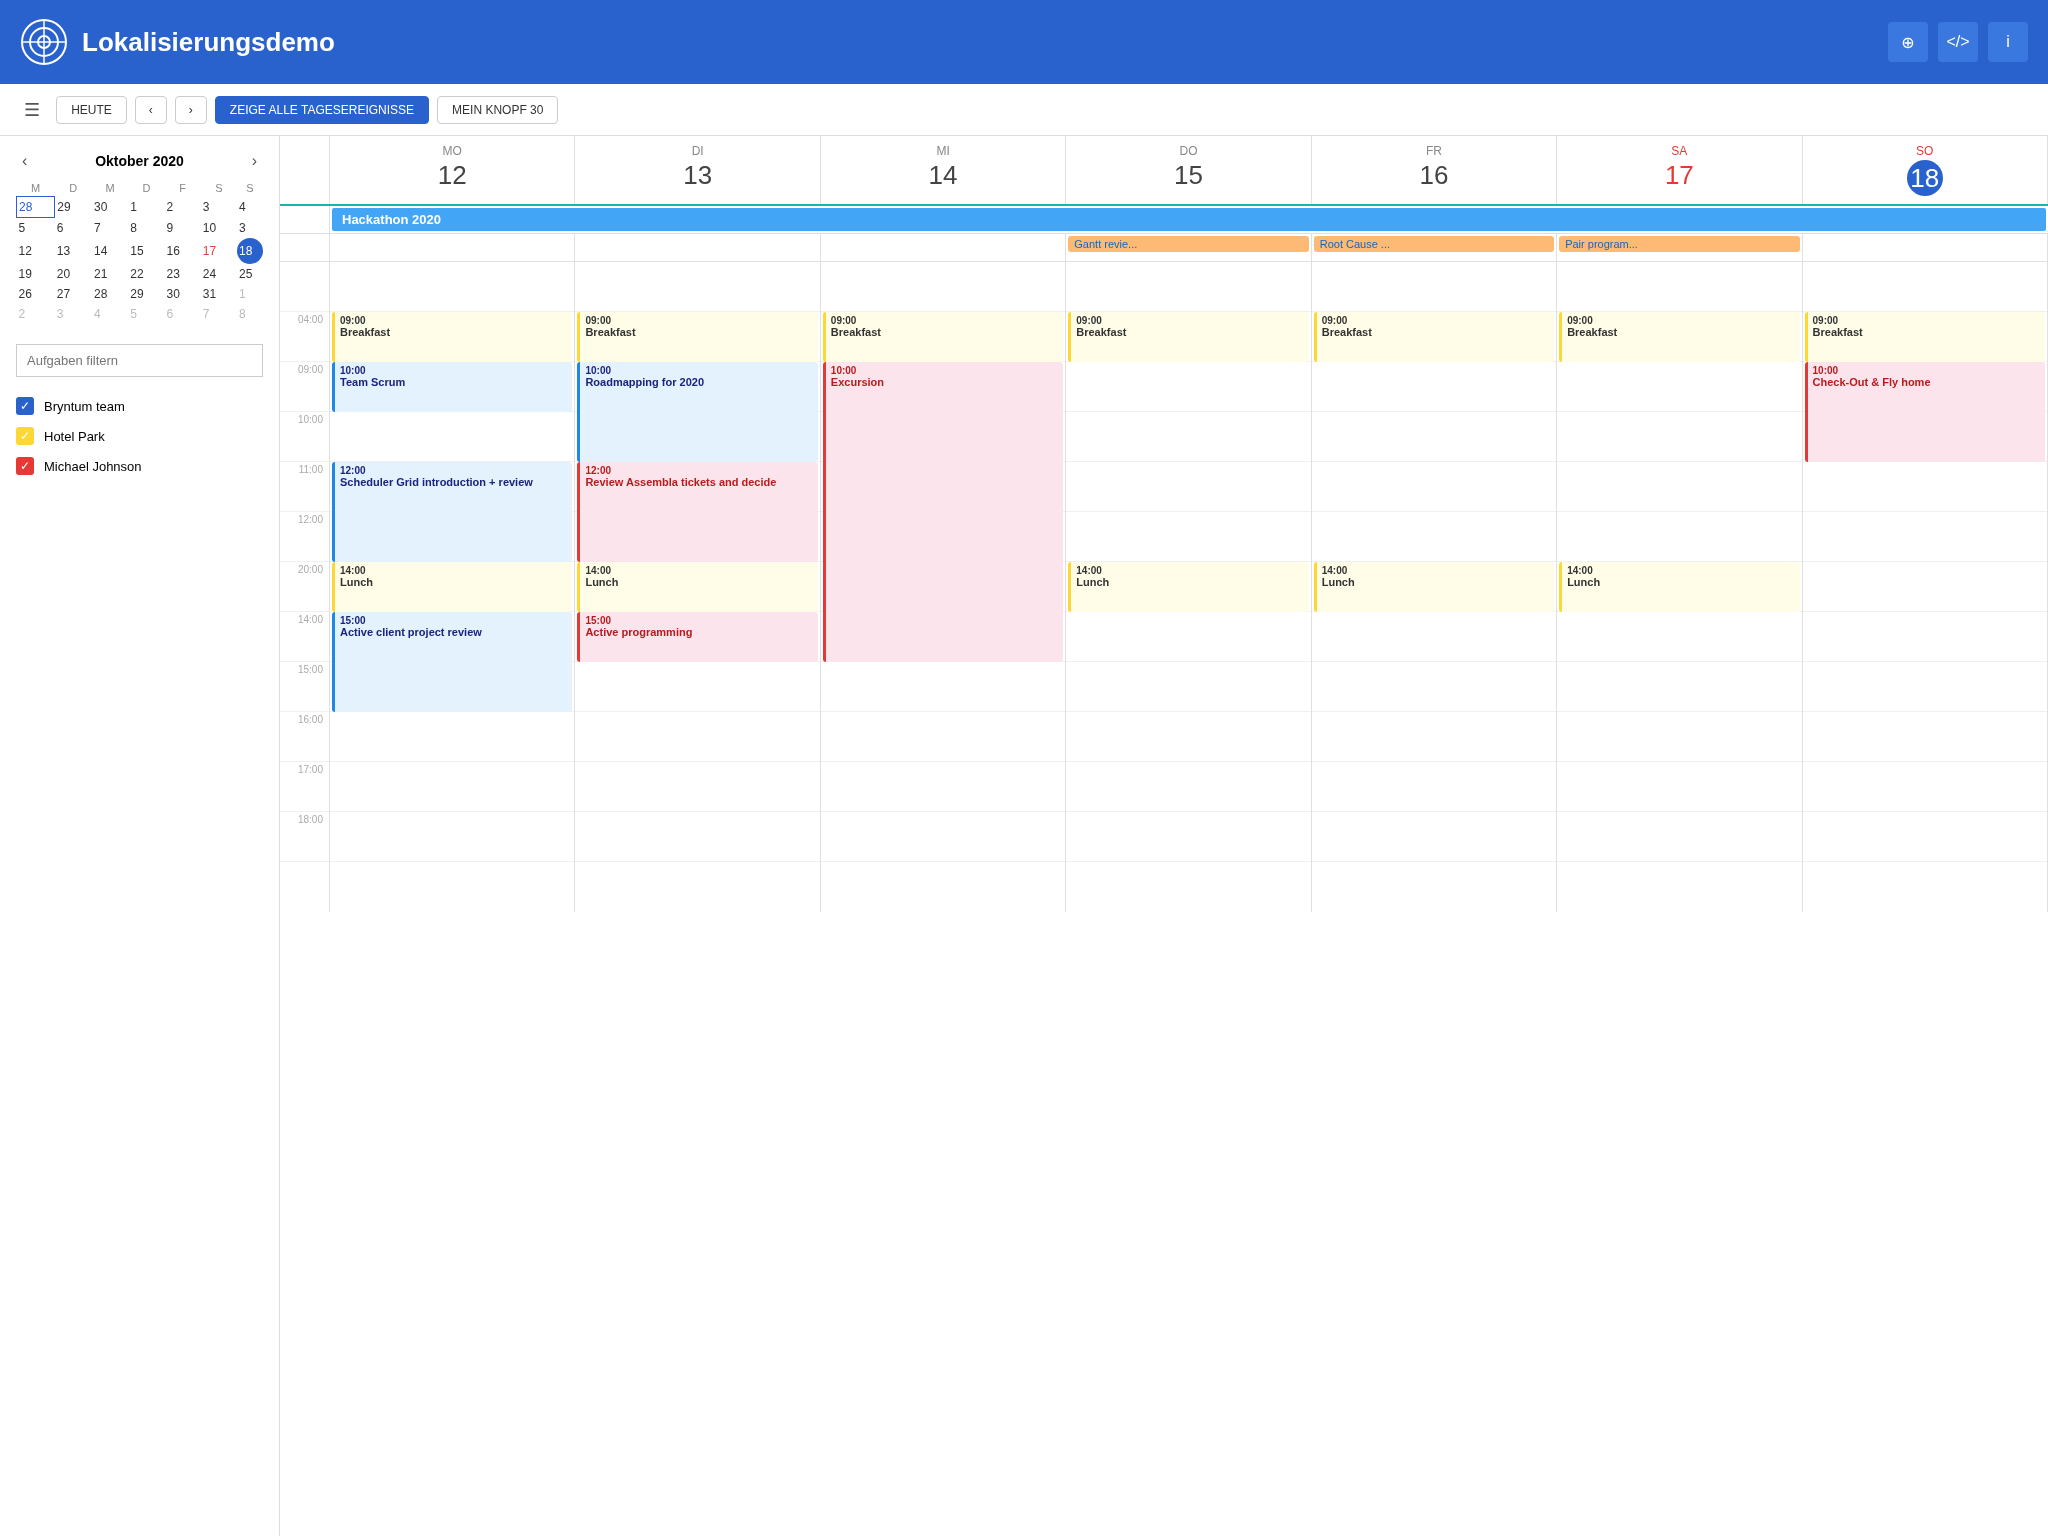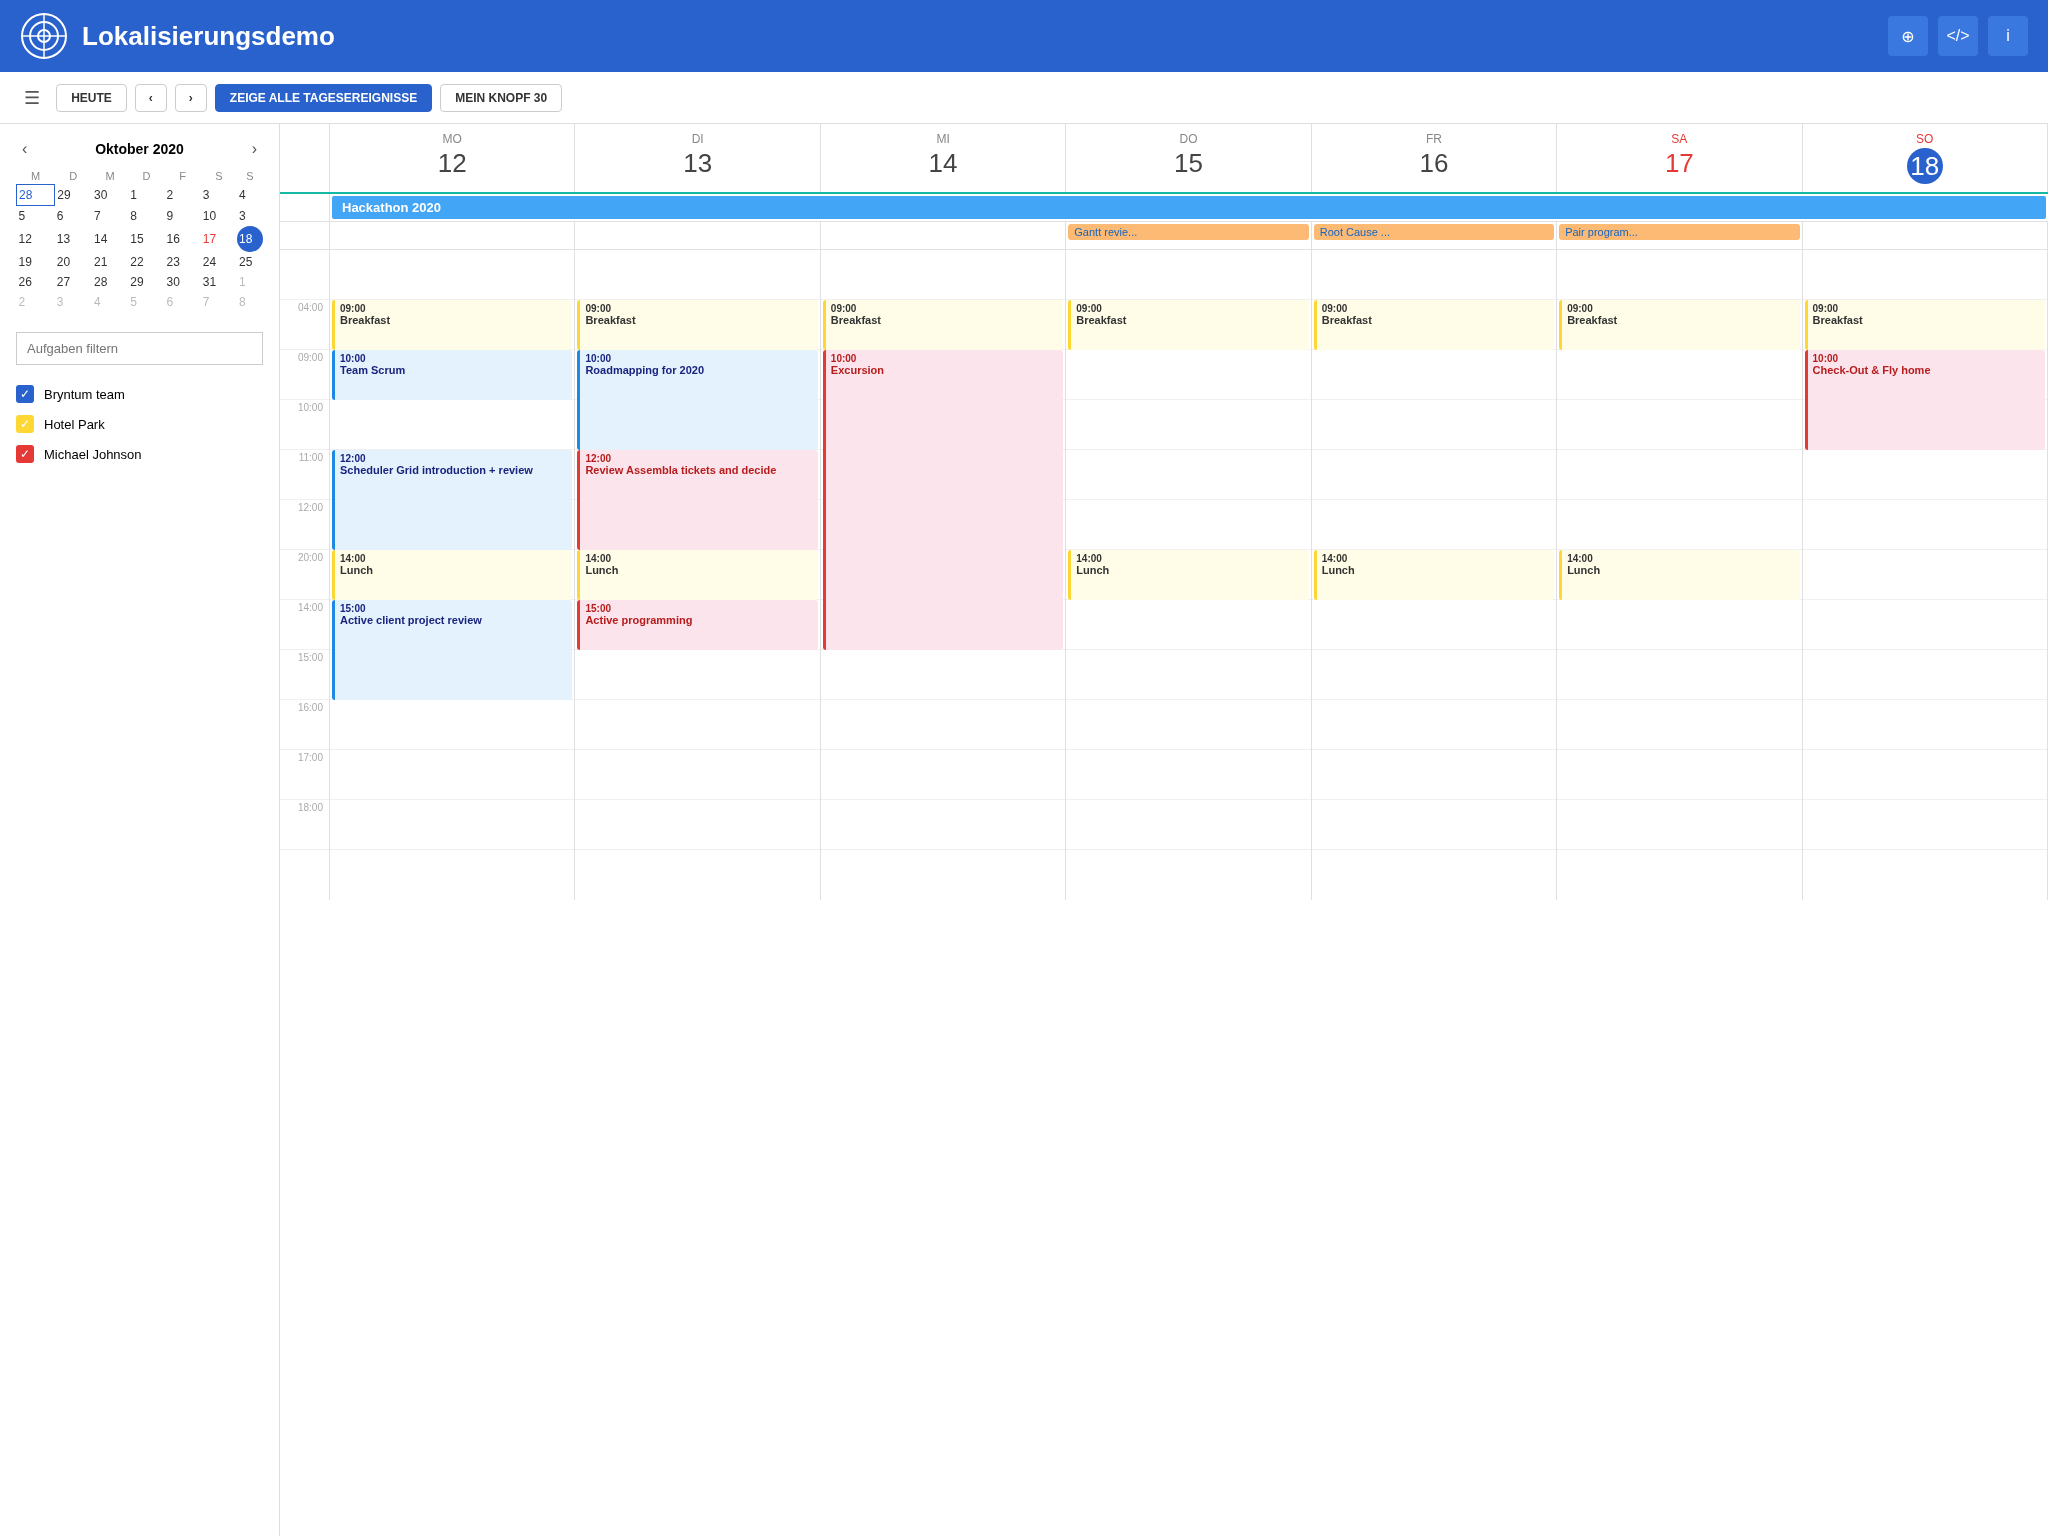--- a/index.html
+++ b/index.html
@@ -5,21 +5,21 @@
     * { box-sizing: border-box; margin: 0; padding: 0; }
     body { font-family: Arial, sans-serif; font-size: 13px; background: #f5f5f5; }
 
     
     .header {
       background: #2962cc;
       color: white;
       display: flex;
       align-items: center;
       padding: 0 20px;
-      height: 72px;
+      height: 84px;
     }
     .header-logo {
       width: 48px;
       height: 48px;
       margin-right: 14px;
     }
     .header-title {
       font-size: 26px;
       font-weight: bold;
       flex: 1;
@@ -50,21 +50,21 @@
       gap: 8px;
       height: 52px;
     }
     .toolbar-btn {
       border: 1px solid #ccc;
       background: white;
       padding: 6px 14px;
       border-radius: 4px;
       cursor: pointer;
       font-size: 12px;
-      font-weight: bold;
+      font-weight: normal;
       color: #333;
     }
     .toolbar-btn.primary {
       background: #2962cc;
       color: white;
       border-color: #2962cc;
     }
     .toolbar-btn.nav {
       width: 32px;
       padding: 6px 0;

